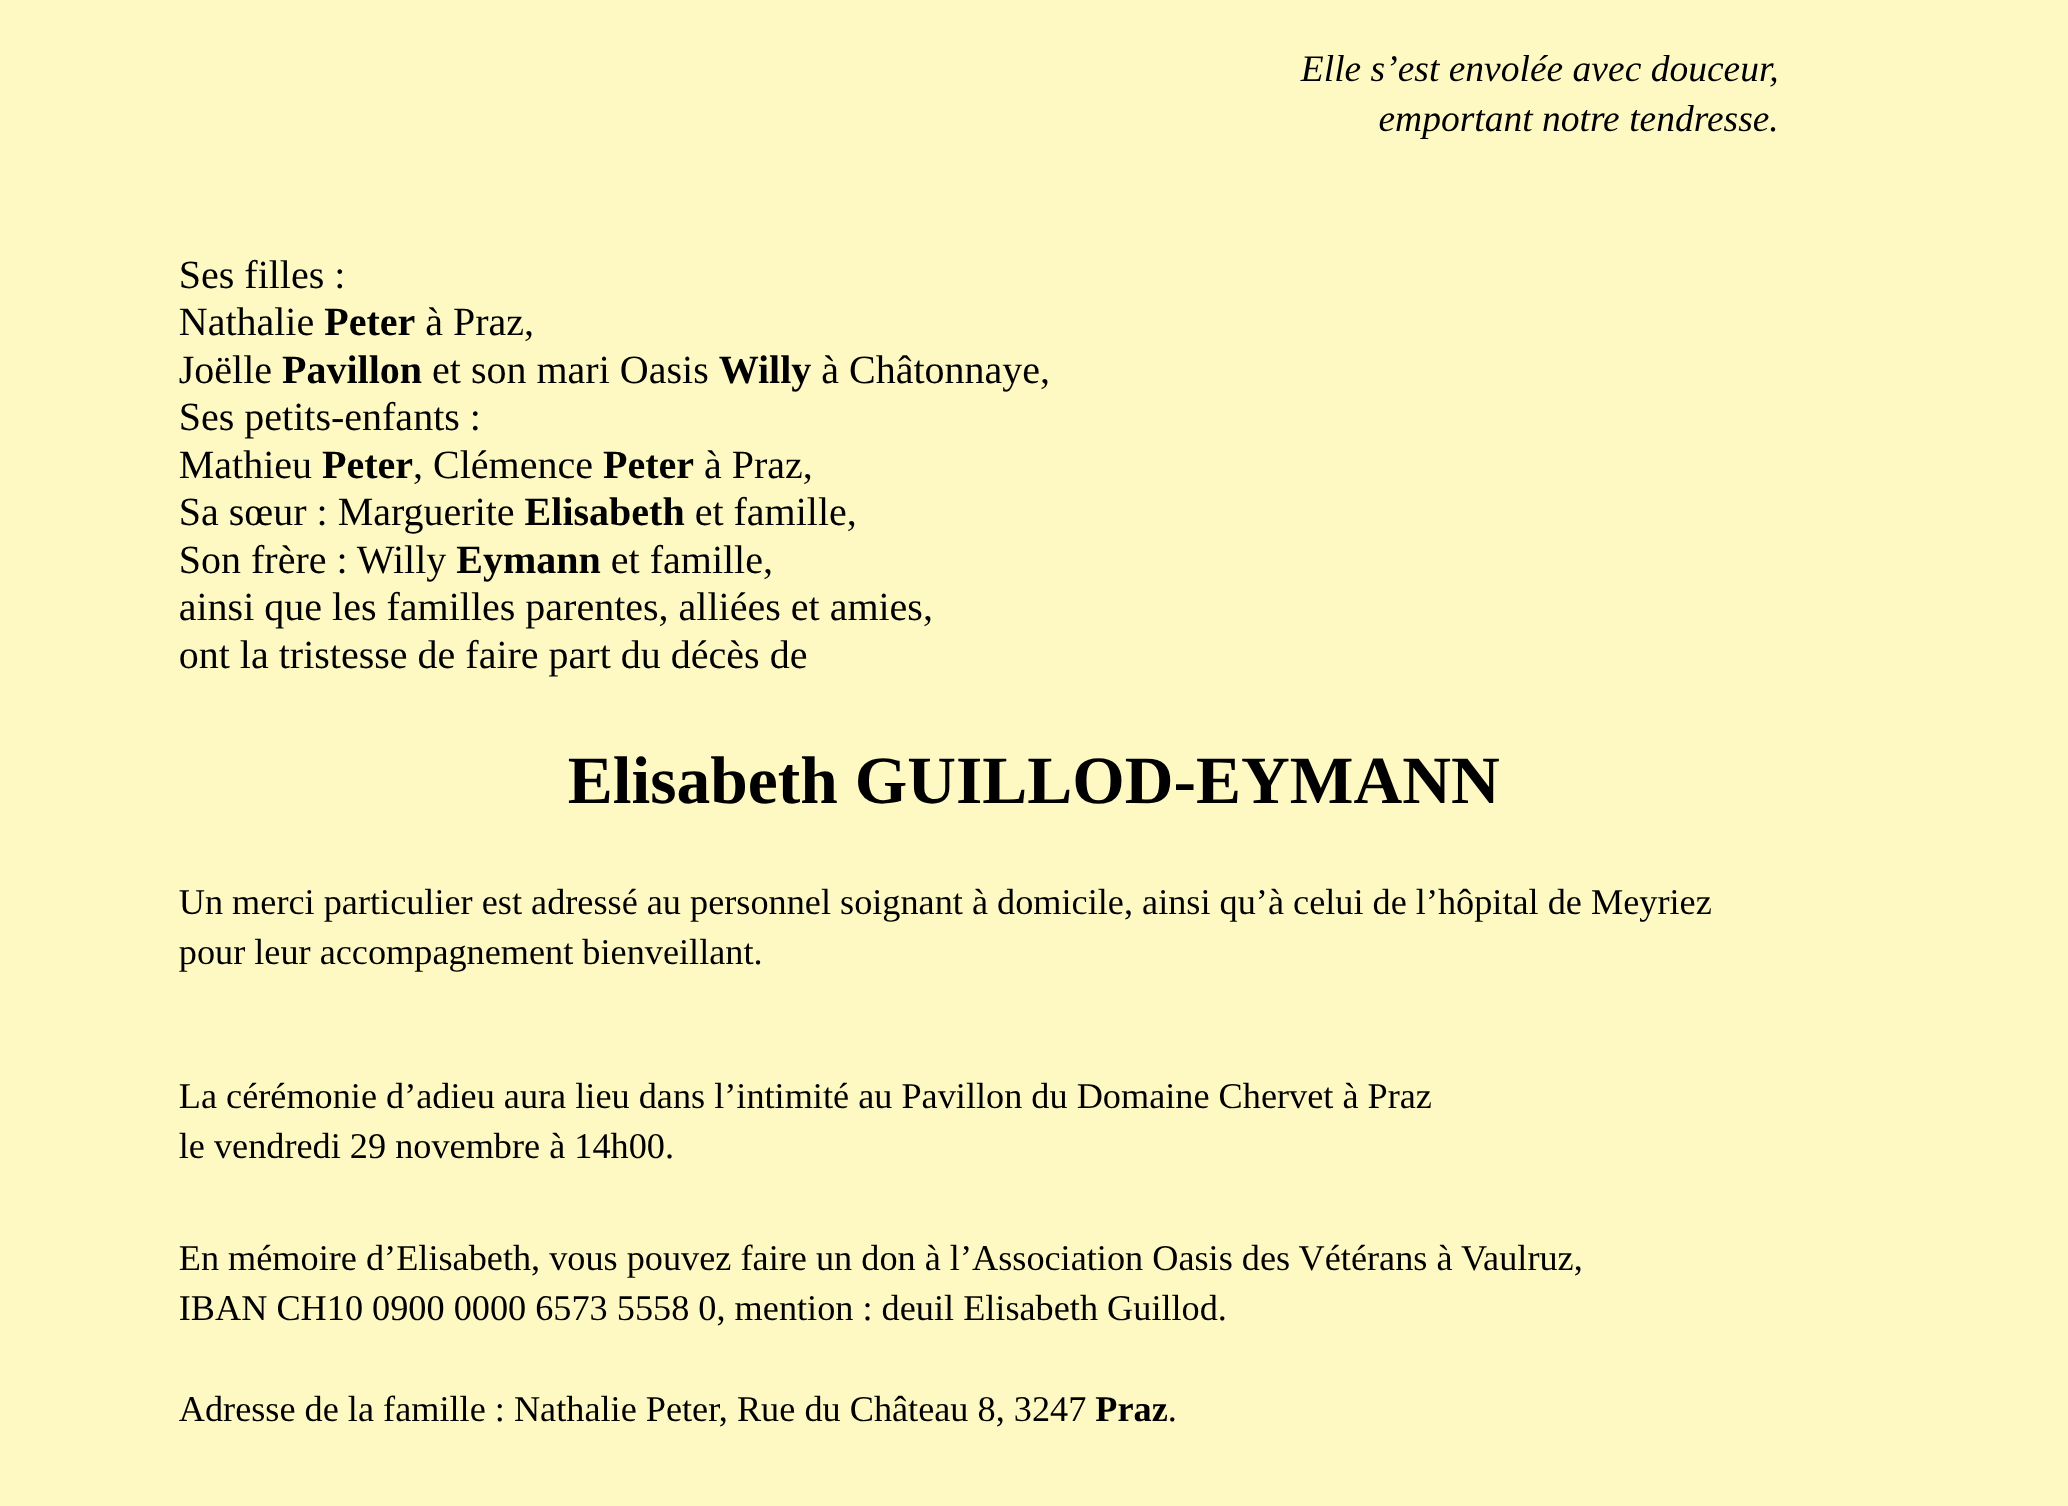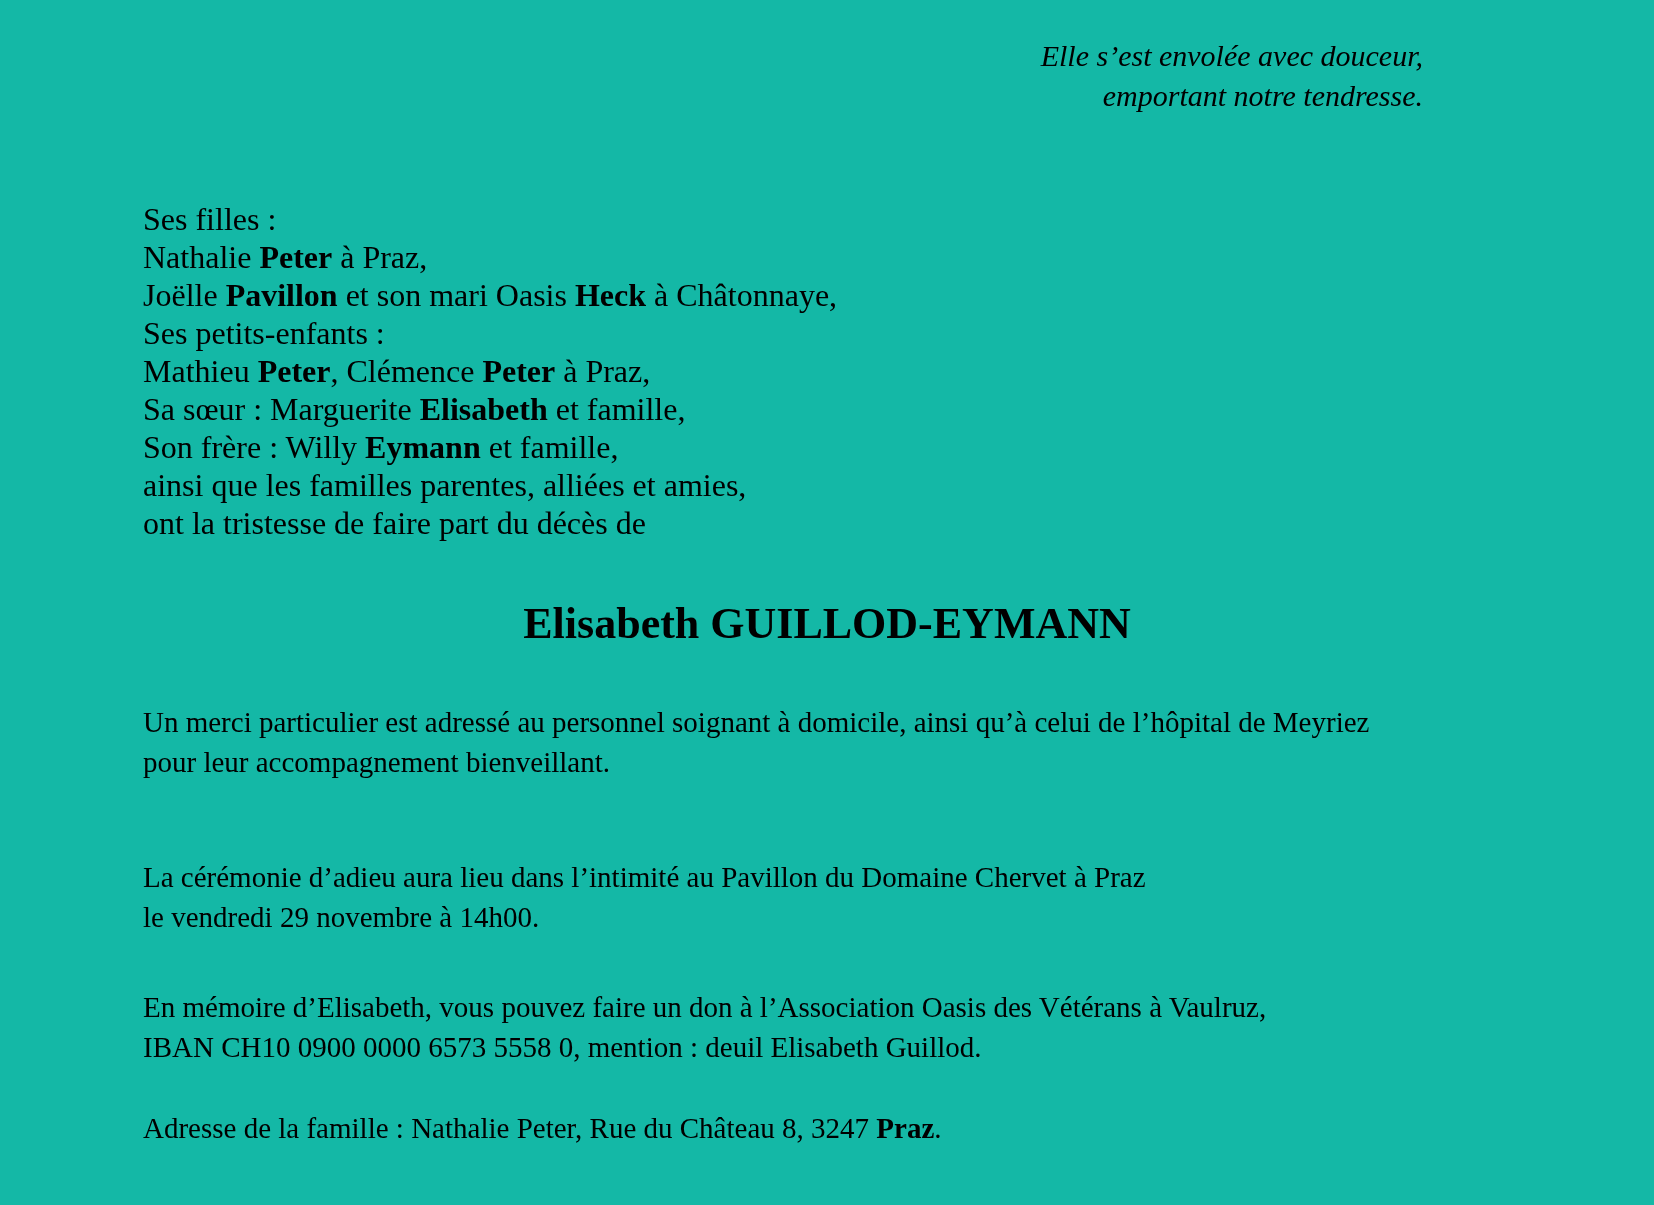--- a/index.html
+++ b/index.html
@@ -1,20 +1,20 @@
 <!DOCTYPE html>
 <html><head>
 <meta charset="utf-8">
 <style>
   html, body { margin: 0; padding: 0; background: #ffffff; }
   .page {
     position: relative;
     width: 1654px;
     height: 1205px;
-    background: #14b8a6;
+    background: #fef9c3;
     color: #000000;
     font-family: "Liberation Serif", "DejaVu Serif", serif;
     overflow: hidden;
   }
   .line { white-space: nowrap; }
   .b { font-weight: bold; }
   .epigraph {
     position: absolute;
     top: 36px;
     right: 231px;
@@ -30,21 +30,21 @@
     font-size: 32px;
     line-height: 38px;
   }
   .deceased-name {
     position: absolute;
     top: 598px;
     left: 0;
     width: 1654px;
     margin: 0;
     text-align: center;
-    font-size: 44px;
+    font-size: 54px;
     font-weight: bold;
     line-height: 52px;
   }
   .para {
     position: absolute;
     left: 143px;
     font-size: 29px;
     line-height: 40px;
   }
   .p1 { top: 702px; }
@@ -57,21 +57,21 @@
 
 <div class="page">
   <div class="epigraph">
       <div class="line"><span>Elle s’est envolée avec douceur,</span></div>
       <div class="line"><span>emportant notre tendresse.</span></div>
     </div>
 
   <div class="family">
       <div class="line"><span>Ses filles :</span></div>
       <div class="line"><span>Nathalie </span><span class="b">Peter</span><span> à Praz,</span></div>
-      <div class="line"><span>Joëlle </span><span class="b">Pavillon</span><span> et son mari Oasis </span><span class="b">Heck</span><span> à Châtonnaye,</span></div>
+      <div class="line"><span>Joëlle </span><span class="b">Pavillon</span><span> et son mari Oasis </span><span class="b">Willy</span><span> à Châtonnaye,</span></div>
       <div class="line"><span>Ses petits-enfants :</span></div>
       <div class="line"><span>Mathieu </span><span class="b">Peter</span><span>, Clémence </span><span class="b">Peter</span><span> à Praz,</span></div>
       <div class="line"><span>Sa sœur : Marguerite </span><span class="b">Elisabeth</span><span> et famille,</span></div>
       <div class="line"><span>Son frère : Willy </span><span class="b">Eymann</span><span> et famille,</span></div>
       <div class="line"><span>ainsi que les familles parentes, alliées et amies,</span></div>
       <div class="line"><span>ont la tristesse de faire part du décès de</span></div>
     </div>
 
   <h1 class="deceased-name">Elisabeth GUILLOD-EYMANN</h1>
 

